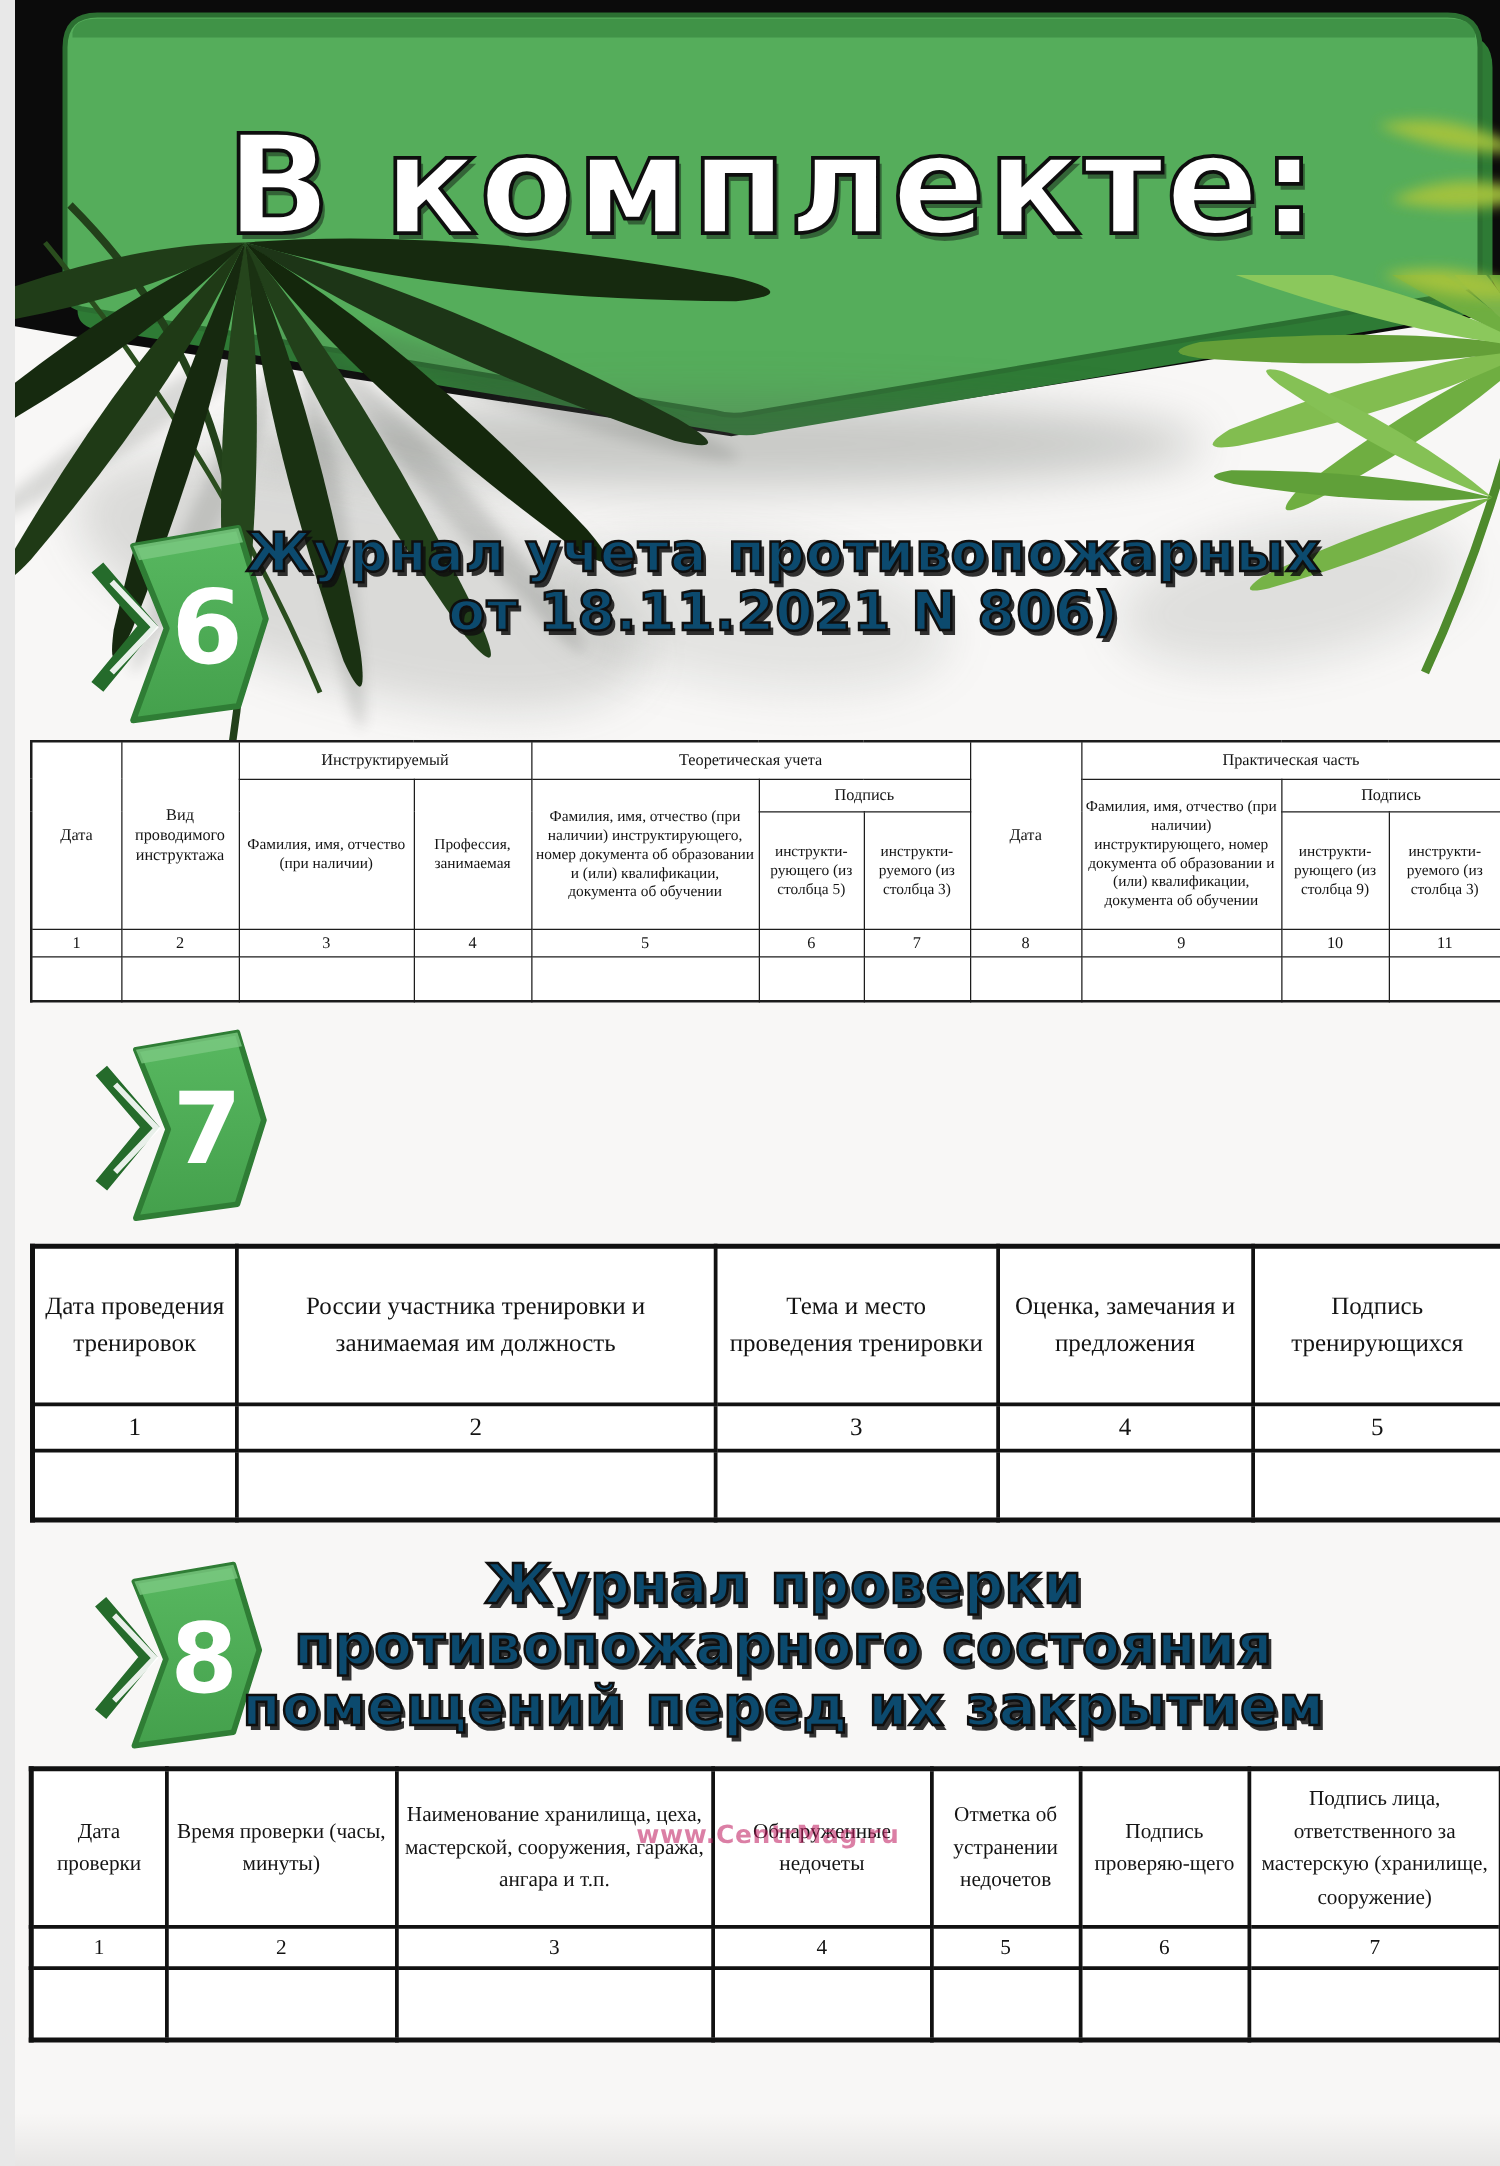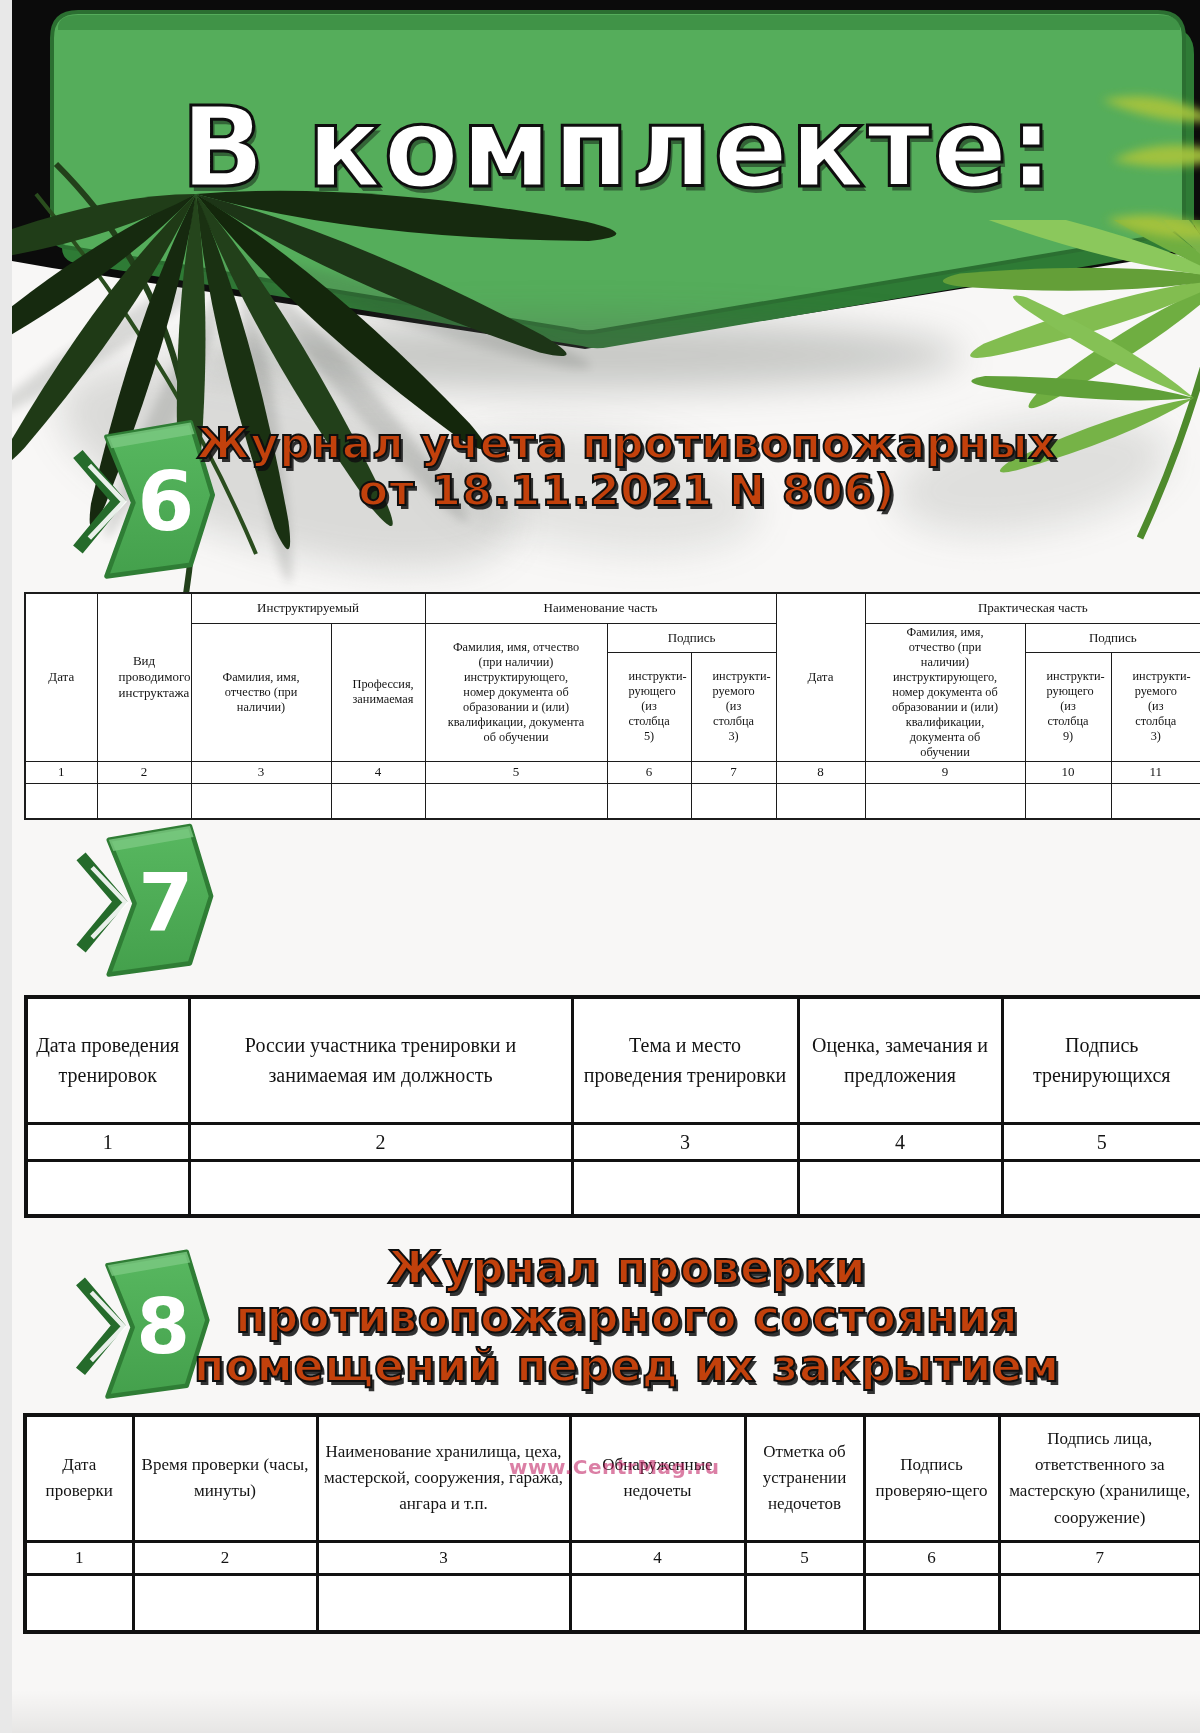--- a/index.html
+++ b/index.html
@@ -19,37 +19,37 @@
   
   .banner-title{position:absolute;left:40px;top:84px;width:1132px;text-align:center;
     font-size:110px;font-weight:800;letter-spacing:2px;color:#ffffff;
     font-family:"DejaVu Sans","Liberation Sans",sans-serif;
     -webkit-text-stroke:3px #0e0e0e;
     text-shadow:3px 5px 0 rgba(10,10,10,.45);}
 
   
   .sec-title{position:absolute;left:130px;width:970px;text-align:center;
     font-family:"DejaVu Sans","Liberation Sans",sans-serif;font-weight:800;
-    color:#c2410c;-webkit-text-stroke:2px #0f0f0f;
+    color:#0c4a6e;-webkit-text-stroke:2px #0f0f0f;
     text-shadow:3px 4px 0 rgba(15,15,15,.85);letter-spacing:1px;}
   .sec-title div{white-space:nowrap;}
   .st6{top:420px;font-size:43px;line-height:47px;}
   .st7{top:830px;font-size:45px;line-height:49px;}
   .st8{top:1243px;font-size:44px;line-height:49px;}
 
   .badge{position:absolute;}
   .badge text{font-family:"DejaVu Sans","Liberation Sans",sans-serif;font-weight:800;fill:#ffffff;}
 
   
   table{border-collapse:collapse;background:#ffffff;table-layout:fixed;
         font-family:"Liberation Serif","DejaVu Serif",serif;color:#141414;}
   th,td{text-align:center;vertical-align:middle;font-weight:normal;overflow:hidden;}
 
   .t6{position:absolute;left:12px;top:592px;width:1176px;border:2px solid #1c1c1c;}
-  .t6 th,.t6 td{border:1.6px solid #1c1c1c;padding:1px 21px;font-size:13px;line-height:1.22;}
+  .t6 th,.t6 td{border:1.6px solid #1c1c1c;padding:1px 3px;font-size:13px;line-height:1.22;}
   .t6 .small{font-size:12.3px;}
   .t6 .r1{height:30px;}
   .t6 .r2{height:26px;}
   .t6 .r3{height:94px;}
   .t6 .rnum{height:22px;}
   .t6 .rempty{height:36px;}
 
   .t7{position:absolute;left:12px;top:995px;width:1176px;border:4px solid #111;}
   .t7 th,.t7 td{border:3px solid #111;padding:2px 6px;font-size:20px;line-height:1.5;}
   .t7 .rhead{height:126px;}
@@ -181,21 +181,21 @@
         <col style="width:89px">
       <col style="width:160px">
         <col style="width:86px">
         <col style="width:90px">
     </colgroup>
     <tbody>
         <tr class="r1">
       <th rowspan="3">Дата</th>
       <th rowspan="3">Вид проводимого инструктажа</th>
       <th colspan="2">Инструктируемый</th>
-      <th colspan="3">Наименование часть</th>
+      <th colspan="3">Теоретическая учета</th>
       <th rowspan="3">Дата</th>
       <th colspan="3">Практическая часть</th>
     </tr>
     <tr class="r2">
       <th rowspan="2" class="small">Фамилия, имя, отчество (при наличии)</th>
       <th rowspan="2" class="small">Профессия, занимаемая</th>
       <th rowspan="2" class="small">Фамилия, имя, отчество (при наличии) инструктирующего, номер документа об образовании и (или) квалификации, документа об обучении</th>
       <th colspan="2">Подпись</th>
       <th rowspan="2" class="small">Фамилия, имя, отчество (при наличии) инструктирующего, номер документа об образовании и (или) квалификации, документа об обучении</th>
       <th colspan="2">Подпись</th>

